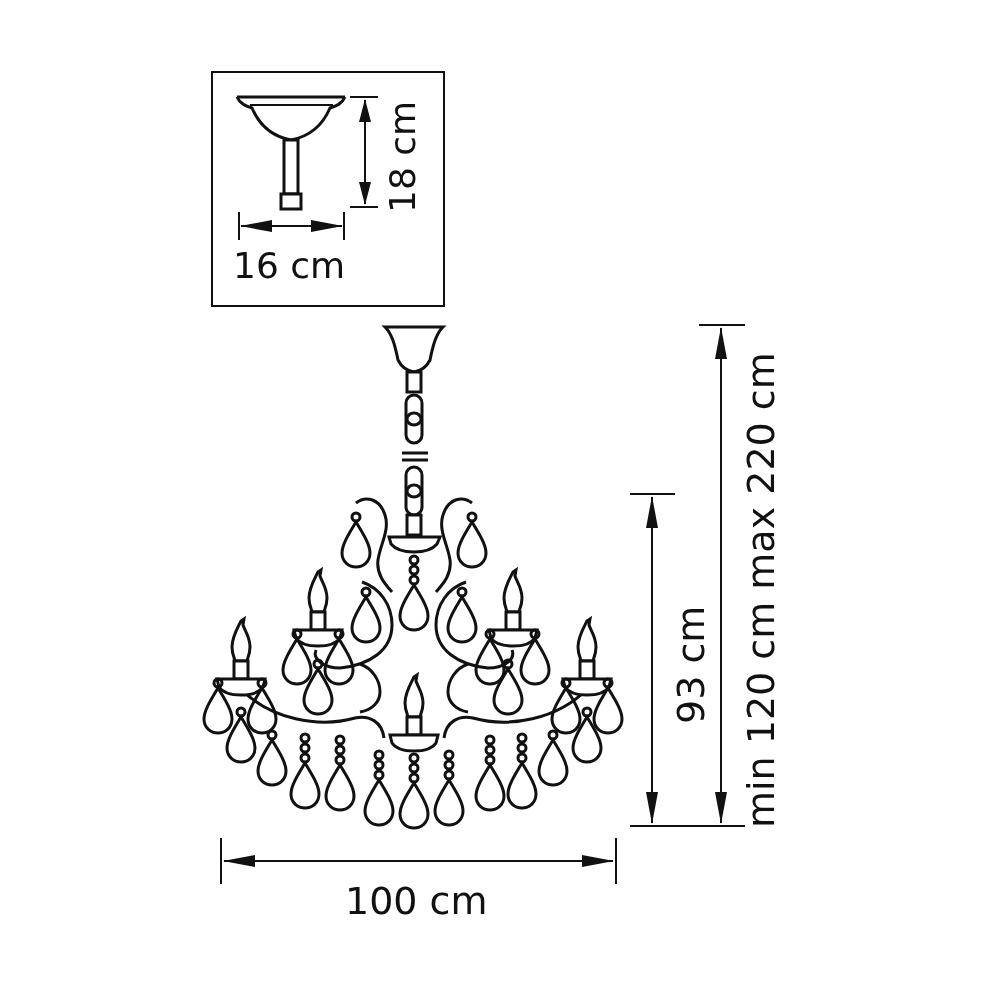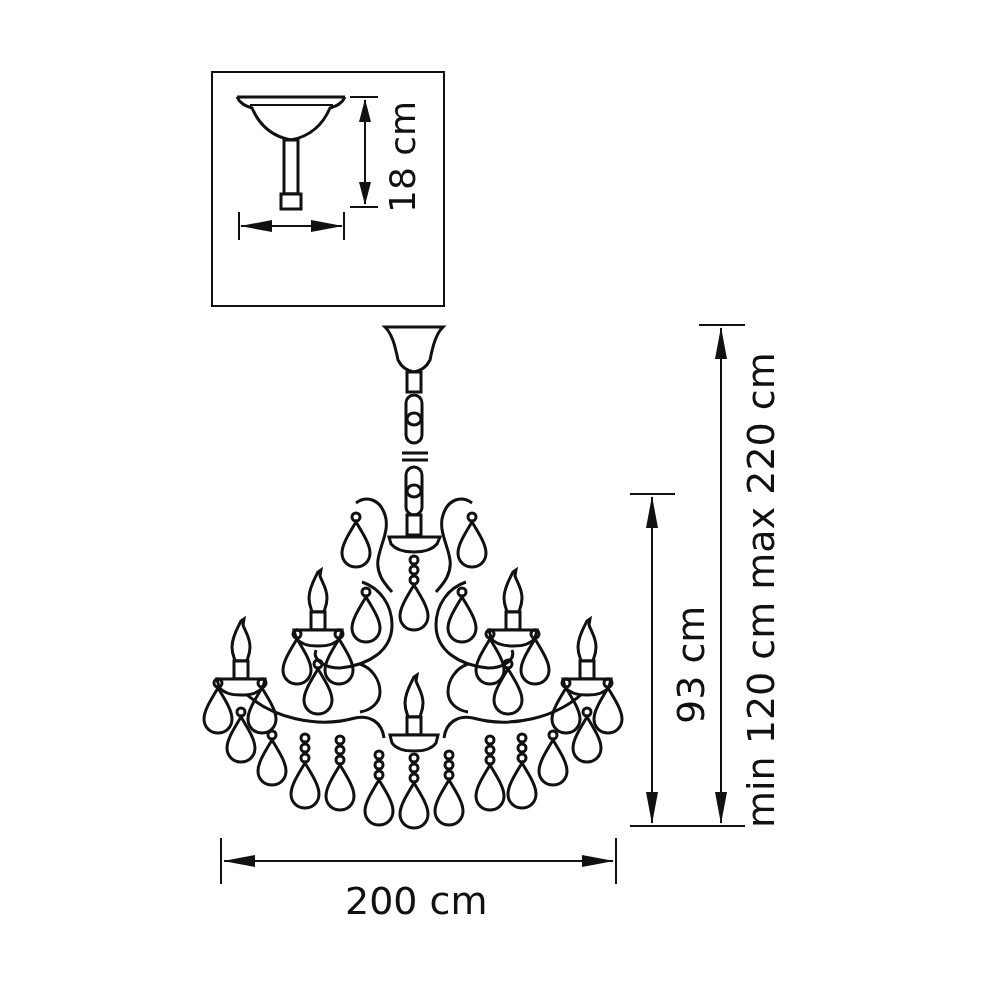--- a/index.html
+++ b/index.html
@@ -138,17 +138,18 @@
     <use href="#chaindrop" x="522" y="738"></use>
     <use href="#chaindrop" x="340" y="740"></use>
     <use href="#chaindrop" x="490" y="740"></use>
     <use href="#chaindrop" x="379" y="755"></use>
     <use href="#chaindrop" x="449" y="755"></use>
     <use href="#chaindrop" x="414" y="758"></use>
   </g>
 </svg>
 
 
+<div class="lbl" style="left:233px; top:248px; font-size:36px;">16 cm</div>
 <div class="lbl rot" style="left:385px; top:213px; font-size:36px;">18 cm</div>
-<div class="lbl" style="left:345px; top:882px; font-size:38px;">200 cm</div>
+<div class="lbl" style="left:345px; top:882px; font-size:38px;">100 cm</div>
 <div class="lbl rot" style="left:672px; top:724px; font-size:38px;">93 cm</div>
 <div class="lbl rot" style="left:742px; top:828px; font-size:38px;">min 120 cm max 220 cm</div>
 </div>
 
 </body></html>

